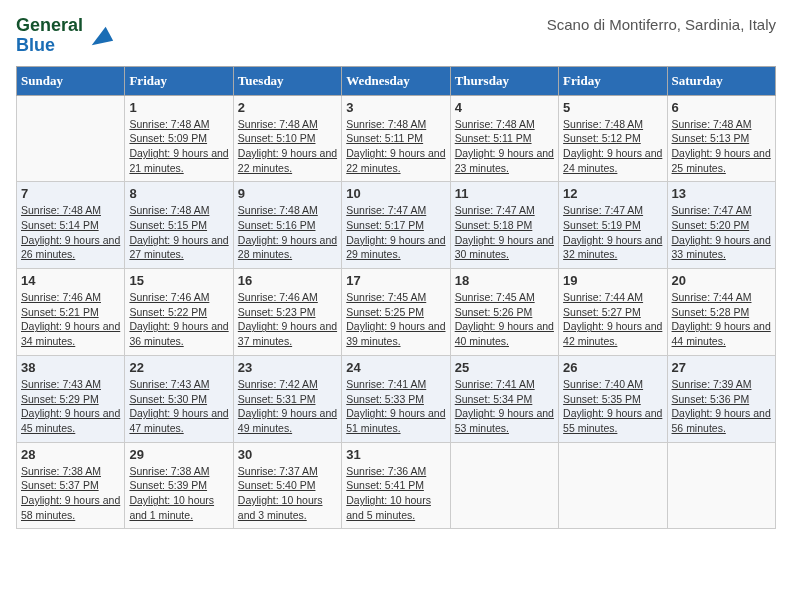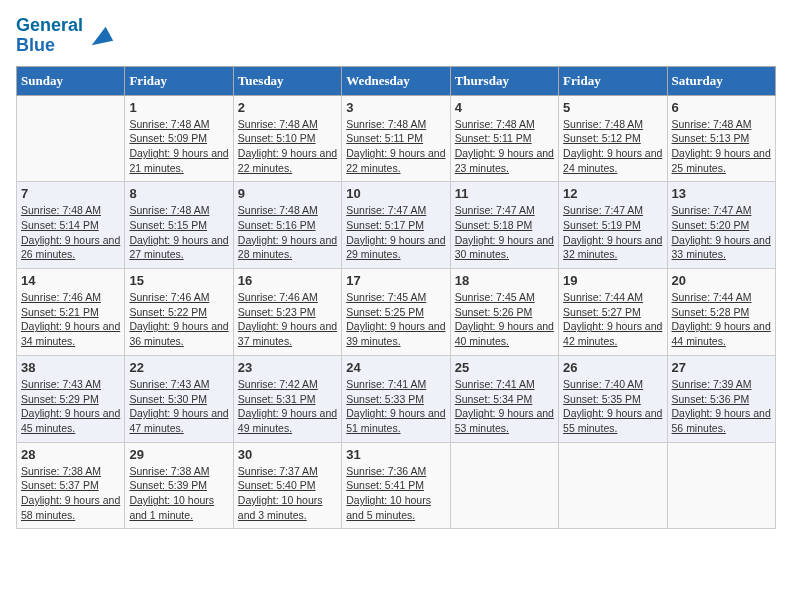--- a/index.html
+++ b/index.html
@@ -21,21 +21,21 @@
       align-items: center;
     }
     .logo-text {
       display: flex;
       flex-direction: column;
       line-height: 1.1;
     }
     .logo-general {
       font-size: 18px;
       font-weight: bold;
-      color: #0369a1;
+      color: #14532d;
     }
     .logo-blue {
       font-size: 18px;
       font-weight: bold;
       color: #1a6db5;
     }
     .logo-icon {
       width: 28px;
       height: 28px;
       margin-left: 4px;
@@ -104,20 +104,21 @@
   <div class="logo">
     <div class="logo-text">
       <span class="logo-general">General</span>
       <span class="logo-blue">Blue</span>
     </div>
     <svg class="logo-icon" viewBox="0 0 30 30">
       <polygon points="5,25 20,5 28,20" fill="#1a6db5"></polygon>
     </svg>
   </div>
   <div class="title-block">
+    <div class="location">Scano di Montiferro, Sardinia, Italy</div>
   </div>
 </div>
 
 <table>
   <thead>
     <tr>
     <th>Sunday</th>
         <th>Friday</th>
         <th>Tuesday</th>
         <th>Wednesday</th>

